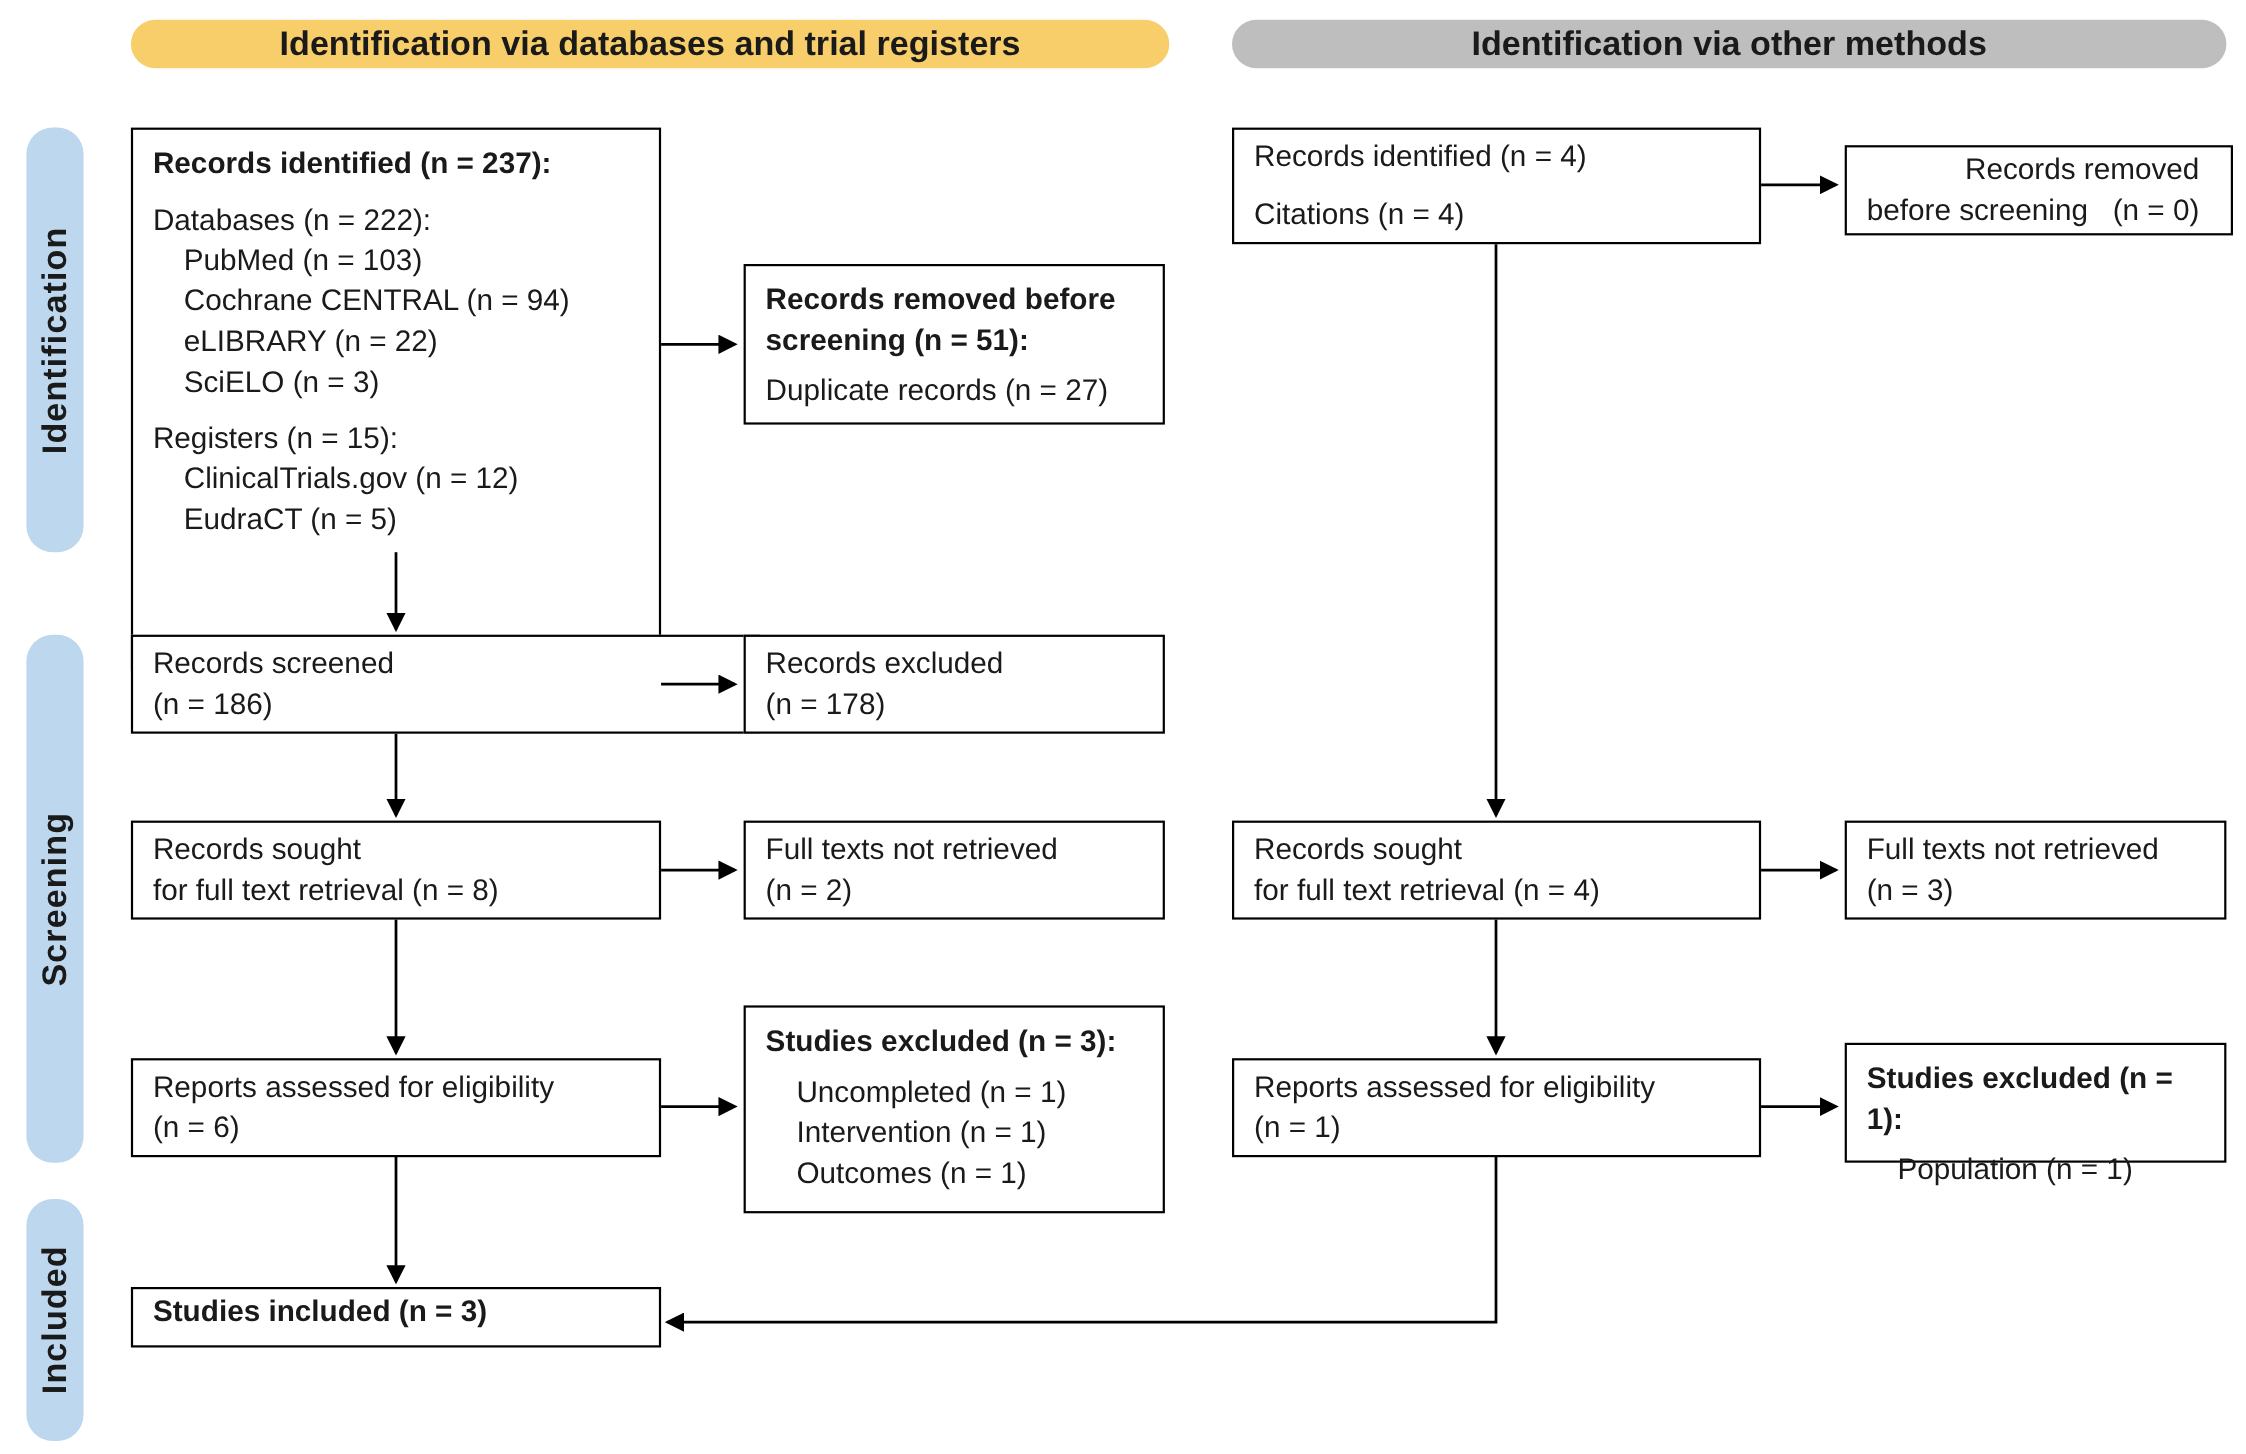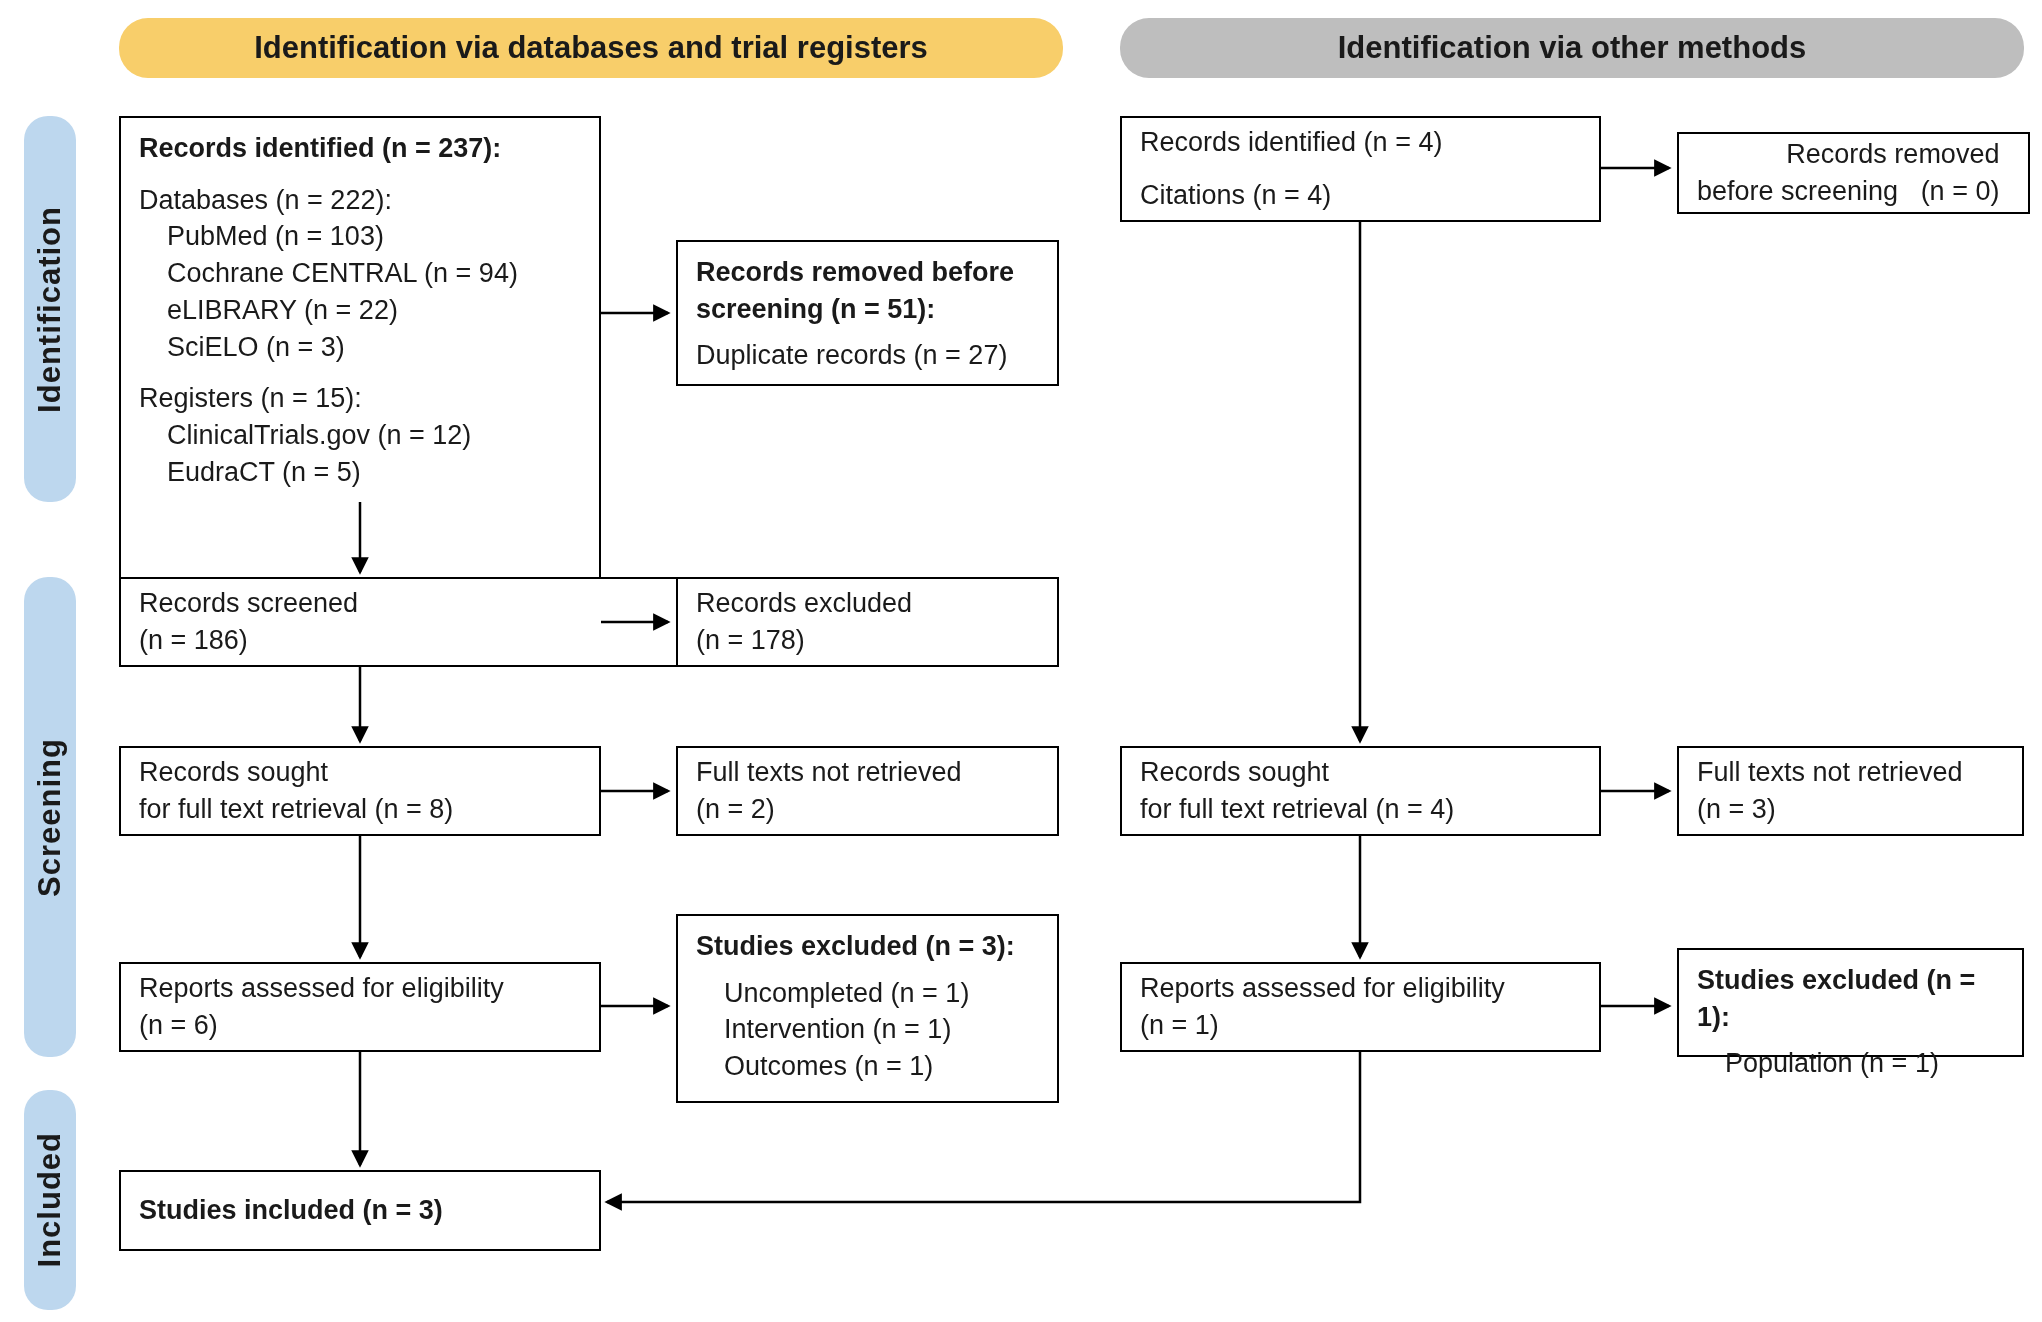--- a/index.html
+++ b/index.html
@@ -10,21 +10,21 @@
   }
   .canvas {
     position:relative;
     width:2042px;
     height:1322px;
     background:#ffffff;
     overflow:hidden;
   }
   .pill {
     position:absolute;
-    height:60px;
+    height:44px;
     border-radius:29px;
     display:flex;
     align-items:center;
     justify-content:center;
     font-weight:bold;
     font-size:31px;
     color:#1a1a1a;
   }
   .stage {
     position:absolute;
@@ -132,21 +132,21 @@
 (n = 6)</div>
   </div>
 
   <div class="box" style="left:676px; top:914px; width:383px; height:189px;">
     <div class="line bold">Studies excluded (n = 3):</div>
     <div class="line indent mt-sm">Uncompleted (n = 1)</div>
     <div class="line indent">Intervention (n = 1)</div>
     <div class="line indent">Outcomes (n = 1)</div>
   </div>
 
-  <div class="box center" style="left:119px; top:1170px; width:482px; height:81px;">
+  <div class="box center" style="left:119px; top:1170px; width:482px; height:55px;align-items:flex-end;">
     <div class="txt bold">Studies included (n = 3)</div>
   </div>
 
   <div class="box vstack" style="left:1120px; top:116px; width:481px; height:106px;">
     <div class="line">Records identified (n = 4)</div>
     <div class="line">Citations (n = 4)</div>
   </div>
 
   <div class="box center" style="left:1677px; top:132px; width:353px; height:82px;text-align:right;">
     <div class="txt">Records removed

